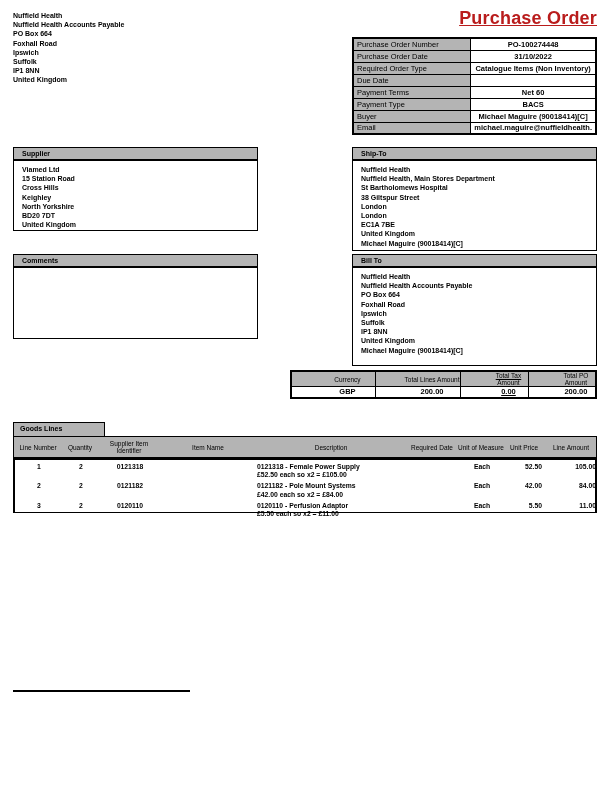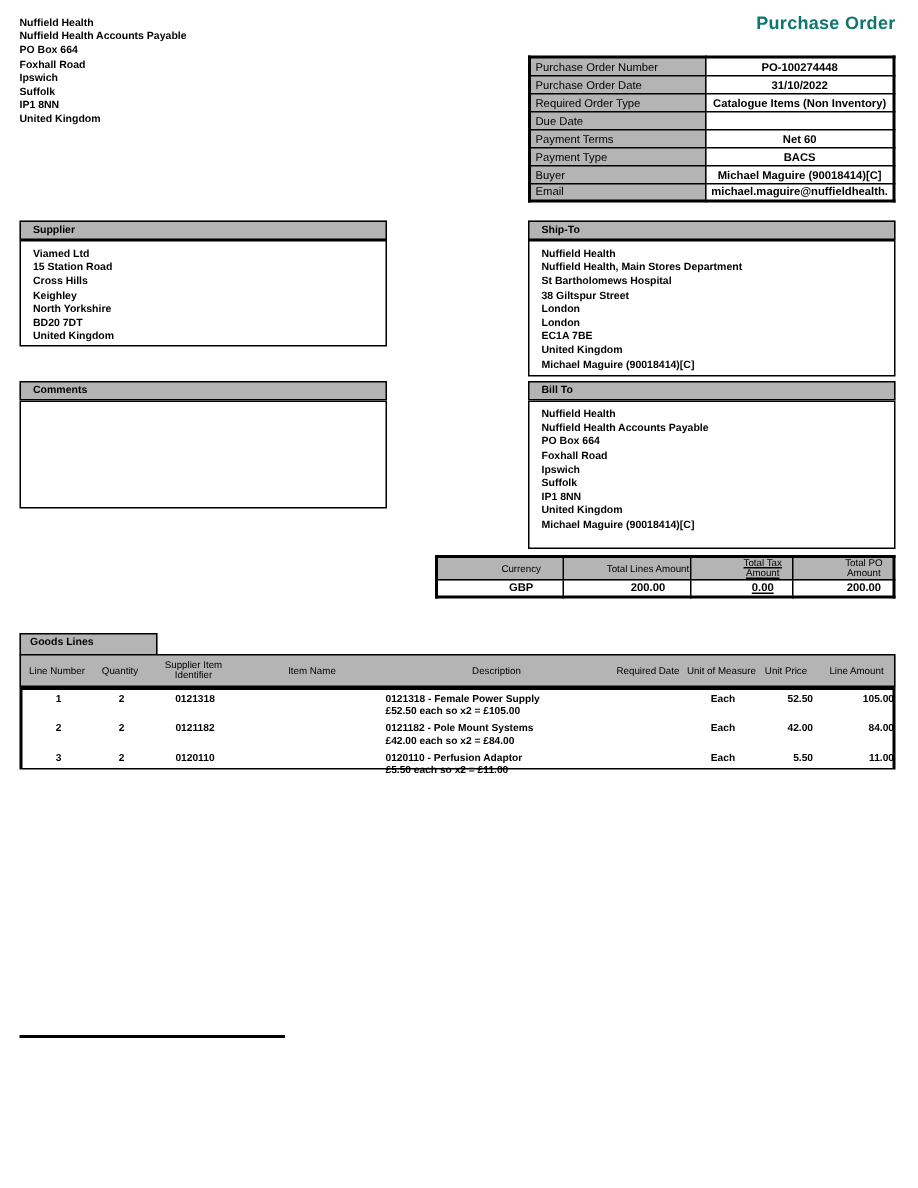--- a/index.html
+++ b/index.html
@@ -5,21 +5,21 @@
   * { margin:0; padding:0; box-sizing:border-box; }
   html,body { background:#888; }
   .page {
     position:relative; width:612px; height:792px; background:#fff;
     margin:0 auto; font-family:"Liberation Sans", sans-serif; color:#000;
     overflow:hidden;
   }
   
   .sender { position:absolute; left:13px; top:11px; font-size:7px; font-weight:bold; line-height:9.2px; }
   
-  .po-title { position:absolute; top:8px; right:15px; font-size:12px; font-weight:bold; color:#0f766e; letter-spacing:.2px; }
+  .po-title { position:absolute; top:8px; right:15px; font-size:18px; font-weight:bold; color:#b91c1c; letter-spacing:.2px;text-decoration:underline; }
   
   table.info { position:absolute; left:352px; top:37px; width:245px; border-collapse:collapse; border:2px solid #000; }
   table.info td { border:1px solid #000; height:12px; font-size:7.5px; padding:0 3px; }
   table.info td.lbl { background:#b4b4b4; width:128px; text-align:left; }
   table.info td.val { width:117px; text-align:center; font-weight:bold; white-space:nowrap; overflow:hidden;margin-top:32px; }
   
   .pageline { position:absolute; top:147px; right:15px; display:flex; gap:17px; font-size:7.5px; font-weight:bold; }
   
   .panel { position:absolute; width:245px; }
   .panel .hdr { height:13px; background:#b4b4b4; border:1.5px solid #000; font-size:7px; font-weight:bold; line-height:11px; padding-left:8px; }

